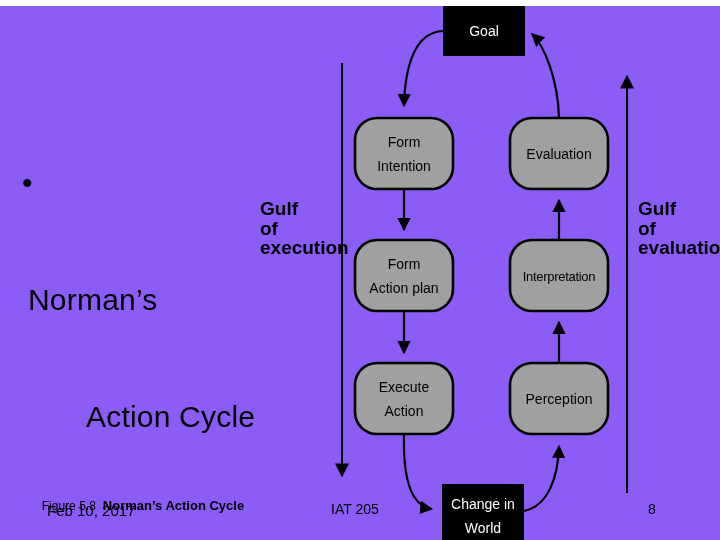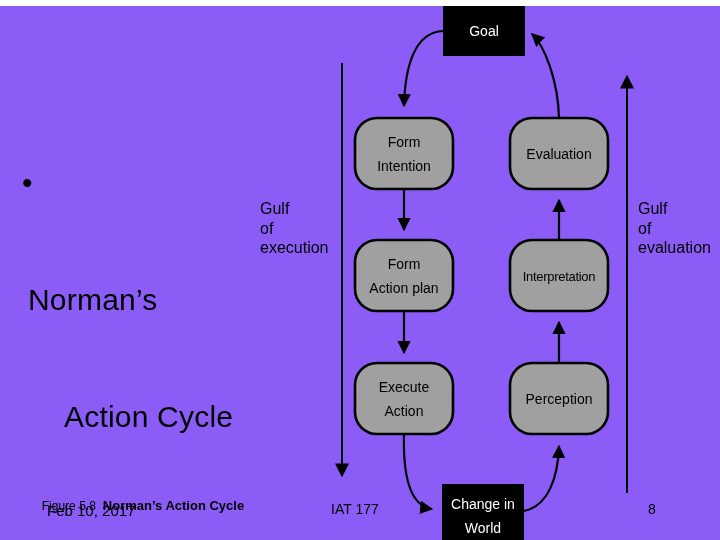--- a/index.html
+++ b/index.html
@@ -45,26 +45,26 @@
   #bullet-title .bullet-dot {
     position: absolute;
     left: 4px;
     top: 0px;
     font-size: 30px;
   }
   #bullet-title .bullet-text {
     display: block;
     margin-left: 10px;
   }
-  #bullet-title .line2 { display: block; margin-left: 46px; }
+  #bullet-title .line2 { display: block; margin-left: 68px; }
 
   .gulf {
-    font-size: 16px;
+    font-size: 19px;
     line-height: 19.5px;
-    font-weight: 400;
+    font-weight: 700;
   }
   #gulf-execution { left: 260px; top: 193px; }
   #gulf-evaluation { left: 638px; top: 193px; }
 
   #figure-caption {
     left: 24px;
     top: 472px;
   }
   #figure-caption .fig-label {
     font-size: 12px;
@@ -218,17 +218,17 @@
   <div class="txt gulf" id="gulf-execution">Gulf<br>of<br>execution</div>
 
   <div class="txt gulf" id="gulf-evaluation">Gulf<br>of<br>evaluation</div>
 
   <div class="txt" id="figure-caption">
     <span class="fig-label">Figure 5.8</span><span class="fig-title">Norman’s Action Cycle</span>
   </div>
 
   <div class="txt" id="slide-date">Feb 10, 2017</div>
 
-  <div class="txt" id="course-code">IAT 177</div>
+  <div class="txt" id="course-code">IAT 205</div>
 
   <div class="txt" id="page-number">8</div>
 
 </div>
 
 </body></html>

